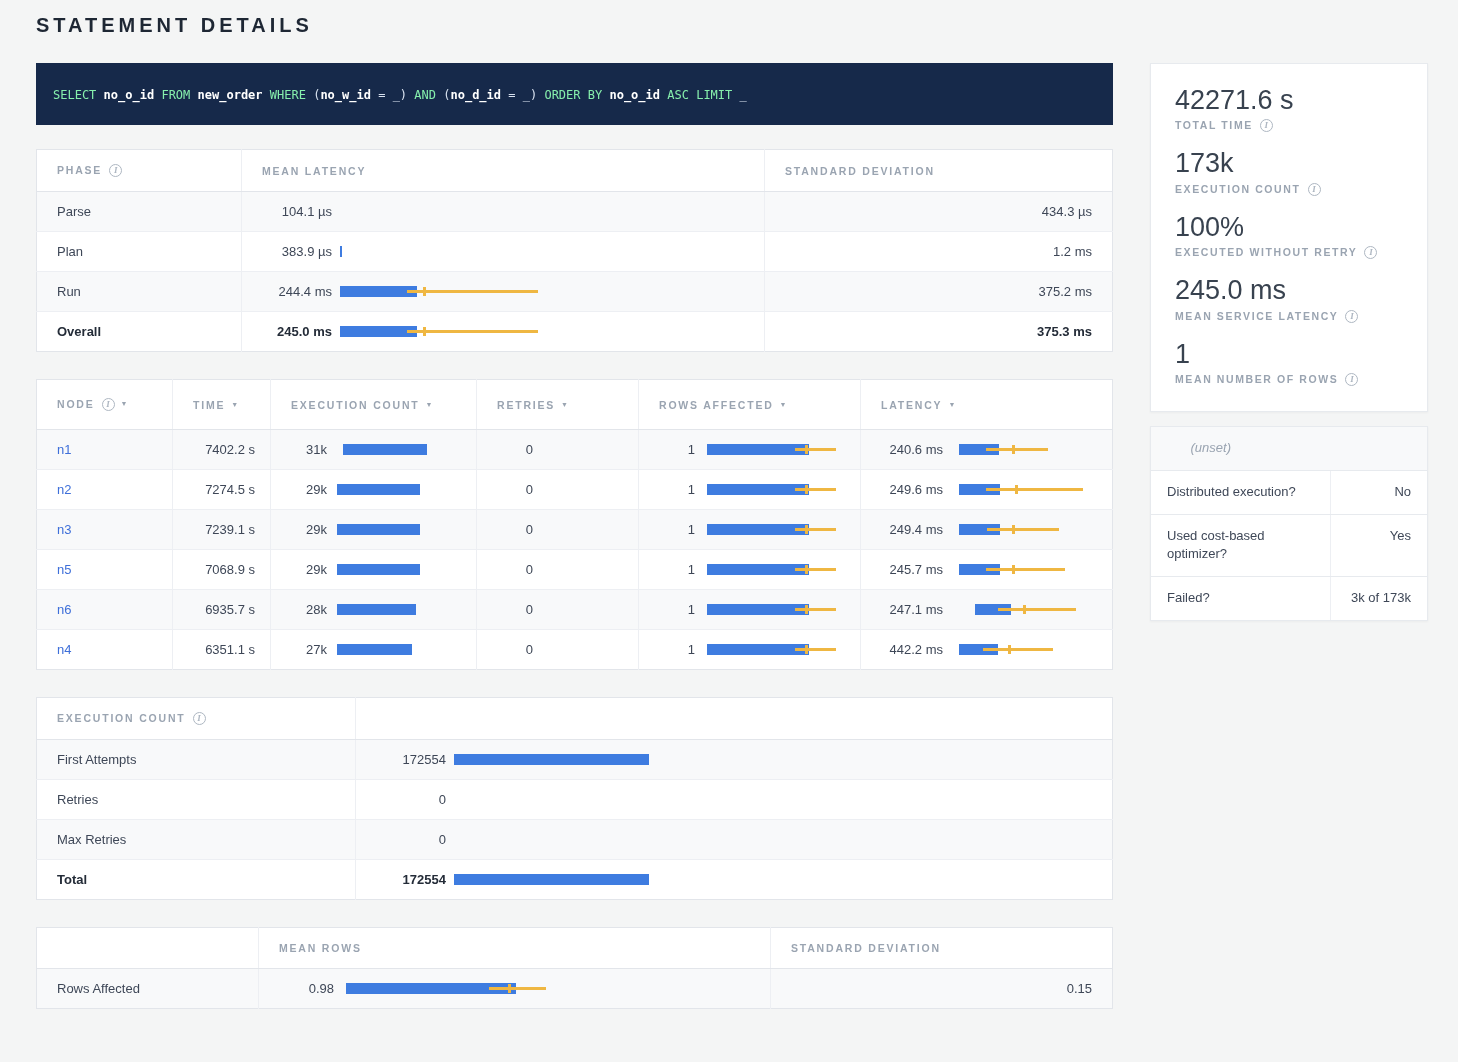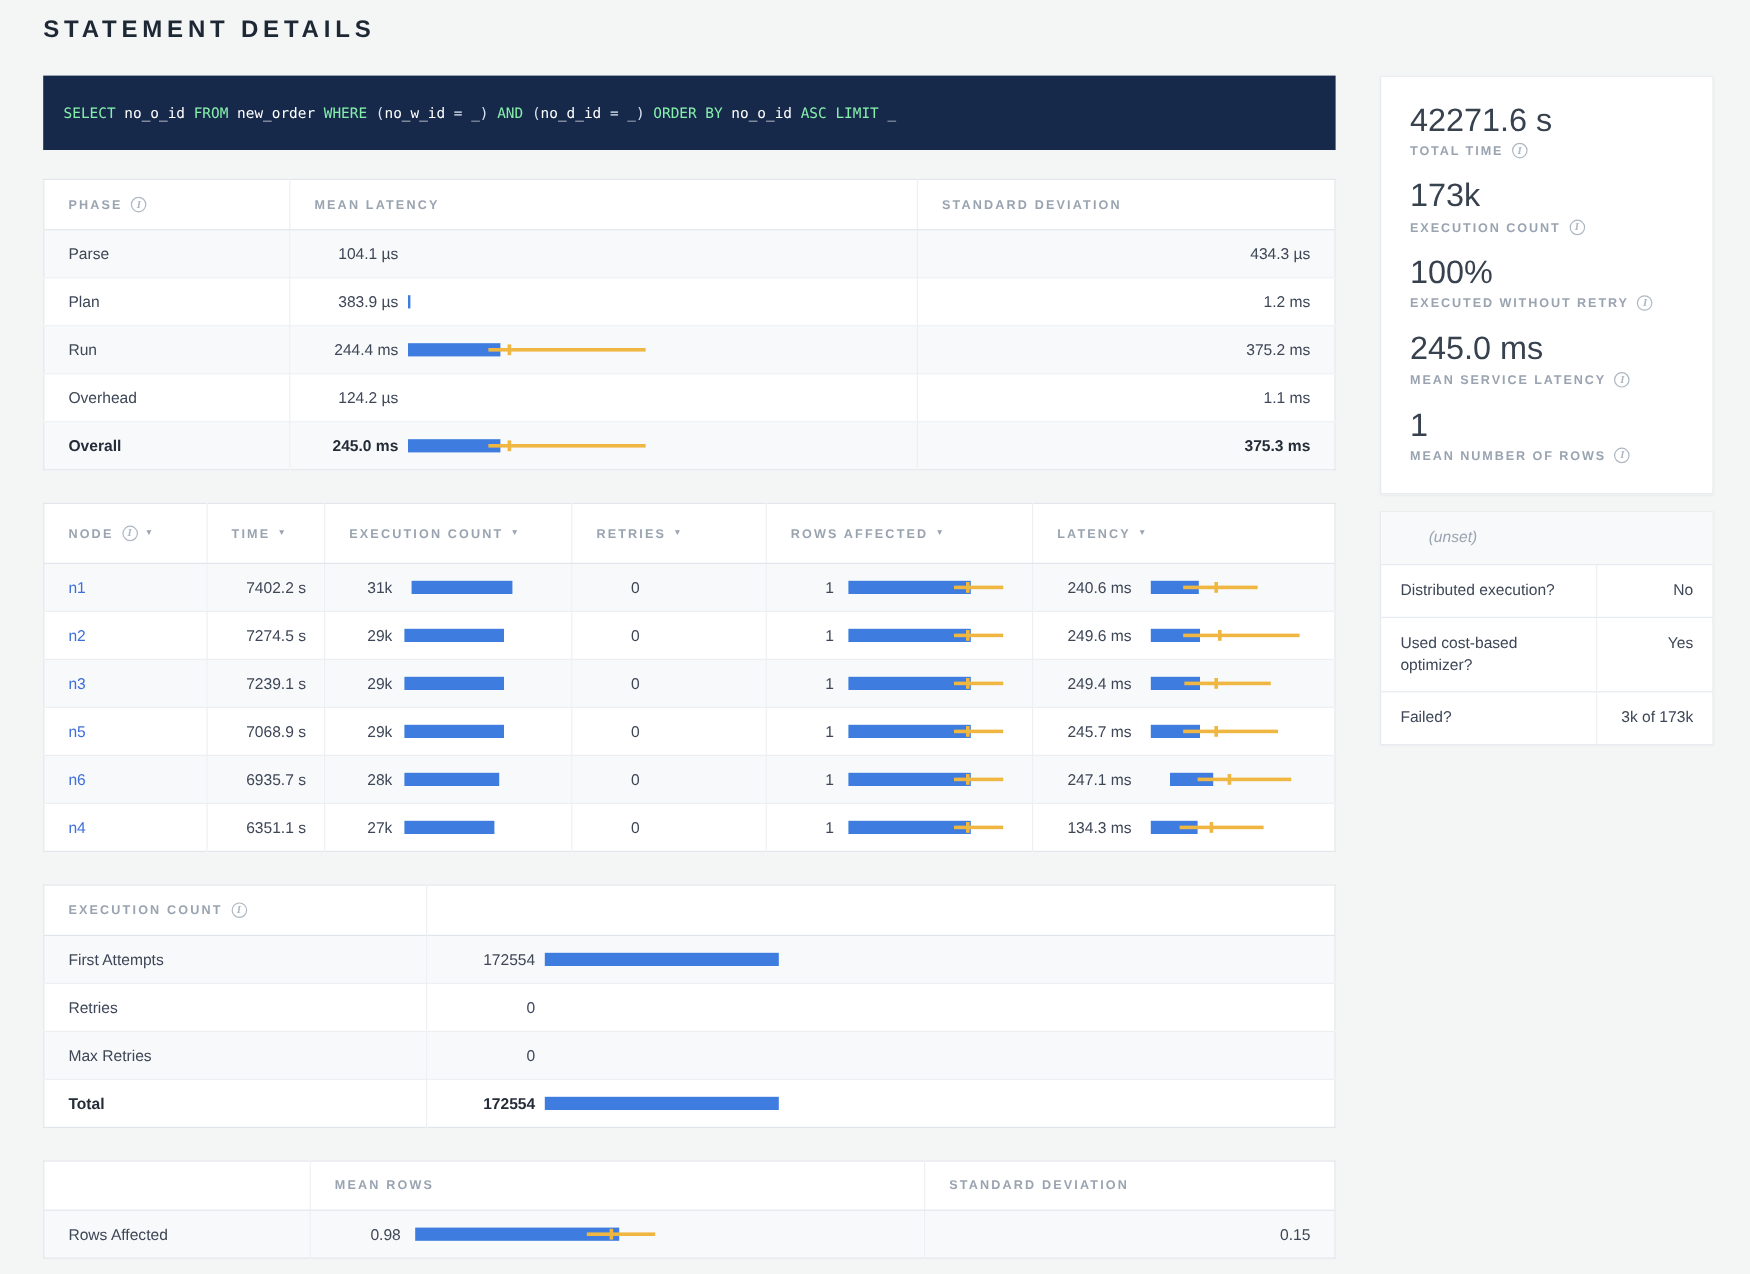--- a/index.html
+++ b/index.html
@@ -6,21 +6,21 @@
   html,body { width:1458px; background:#f4f5f5; font-family:"Liberation Sans",sans-serif; color:#3e4757; }
   .page { padding:10px 30px 24px 36px; }
   h1.page-title { font-size:20px; letter-spacing:4px; color:#1e2734; font-weight:700; margin:4px 0 26px 0; }
   .layout { display:flex; gap:37px; align-items:flex-start; }
   .main { width:1077px; flex-shrink:0; }
   .side { width:278px; flex-shrink:0; }
 
   .sql-box { background:#16294a; padding:22px 17px; margin-bottom:24px; }
   .sql-box code { font-family:"DejaVu Sans Mono",monospace; font-size:12px; white-space:pre-wrap; }
   .tok-kw { color:#86efac; }
-  .tok-id { color:#ffffff; font-weight:normal; }
+  .tok-id { color:#ffffff; font-weight:bold; }
   .tok-op { color:#d9e2f0; }
 
   table.tbl { width:100%; border-collapse:collapse; background:#fff; table-layout:fixed; margin-bottom:27px; border:1px solid #e2e5ea; }
   .tbl th { font-size:10.5px; letter-spacing:1.8px; color:#9aa4b1; font-weight:700; text-align:left; text-transform:uppercase; padding:14px 20px; border-right:1px solid #edeff3; border-bottom:1px solid #e2e5ea; background:#fff; white-space:nowrap; overflow:hidden; }
   .tbl th:last-child { border-right:none; }
   .tbl.node-tbl th { padding:18px 20px; }
   .tbl td { font-size:13px; color:#3e4757; padding:11px 20px; border-right:1px solid #edeff3; border-bottom:1px solid #edeff3; height:40px; white-space:nowrap; overflow:hidden; }
   .tbl td:last-child { border-right:none; }
   .tbl tbody tr:last-child td { border-bottom:none; }
   .tbl tbody tr:nth-child(odd) td { background:#f8f9fa; }
@@ -108,30 +108,20 @@
                 <div class="barcell">
                   <span class="bar-val" style="width:70px;margin-right:8px">244.4 ms</span>
                   <div class="bar-wrap">
                     <div class="bar-fill" style="width:19%"></div>
                     <div class="bar-line" style="left:16.5%;width:32.5%"></div>
                     <div class="bar-tick" style="left:20.5%"></div>
                   </div>
                 </div>
               </td>
               <td class="right">375.2 ms</td>
-            </tr>
-            <tr>
-              <td>Overhead</td>
-              <td>
-                <div class="barcell">
-                  <span class="bar-val" style="width:70px;margin-right:8px">124.2 µs</span>
-                  <div class="bar-wrap"></div>
-                </div>
-              </td>
-              <td class="right">1.1 ms</td>
             </tr>
             <tr class="bold">
               <td>Overall</td>
               <td>
                 <div class="barcell">
                   <span class="bar-val" style="width:70px;margin-right:8px">245.0 ms</span>
                   <div class="bar-wrap">
                     <div class="bar-fill" style="width:19%"></div>
                     <div class="bar-line" style="left:16.5%;width:32.5%"></div>
                     <div class="bar-tick" style="left:20.5%"></div>
@@ -345,21 +335,21 @@
                   <span class="bar-val" style="width:36px;margin-right:12px">1</span>
                   <div class="bar-wrap">
                     <div class="bar-fill" style="width:77%"></div>
                     <div class="bar-line" style="left:66%;width:31%"></div>
                     <div class="bar-tick" style="left:74%"></div>
                   </div>
                 </div>
               </td>
               <td>
                 <div class="barcell">
-                  <span class="bar-val" style="width:62px;margin-right:16px">134.3 ms</span>
+                  <span class="bar-val" style="width:62px;margin-right:16px">442.2 ms</span>
                   <div class="bar-wrap">
                     <div class="bar-fill" style="width:29.5%"></div>
                     <div class="bar-line" style="left:18%;width:53%"></div>
                     <div class="bar-tick" style="left:37%"></div>
                   </div>
                 </div>
               </td>
             </tr>
           </tbody>
       </table>

